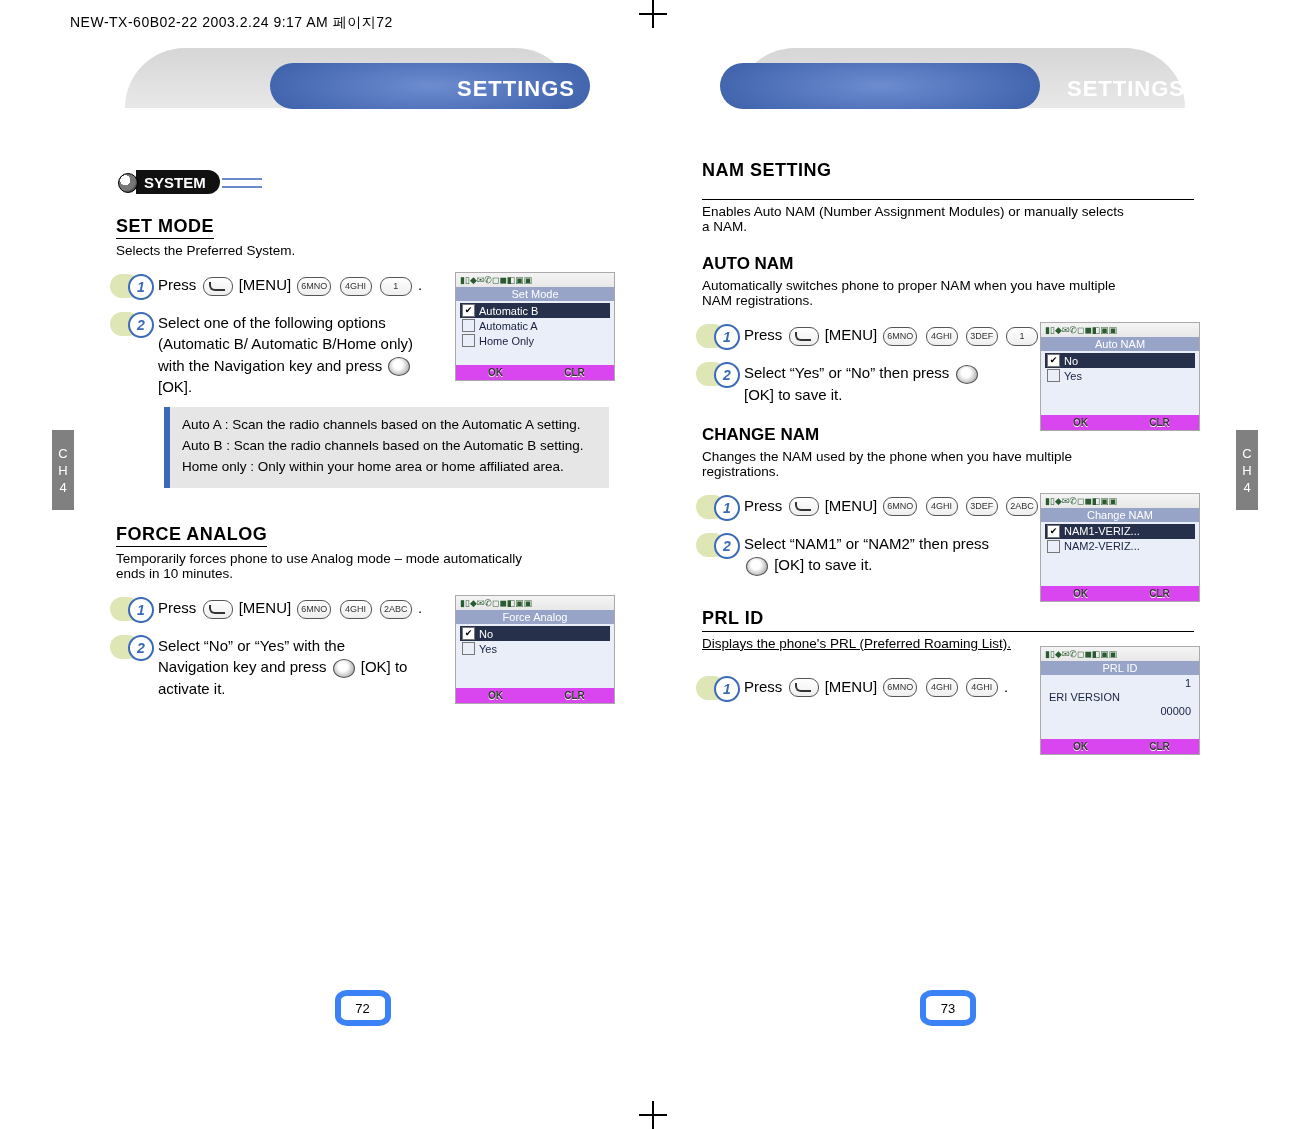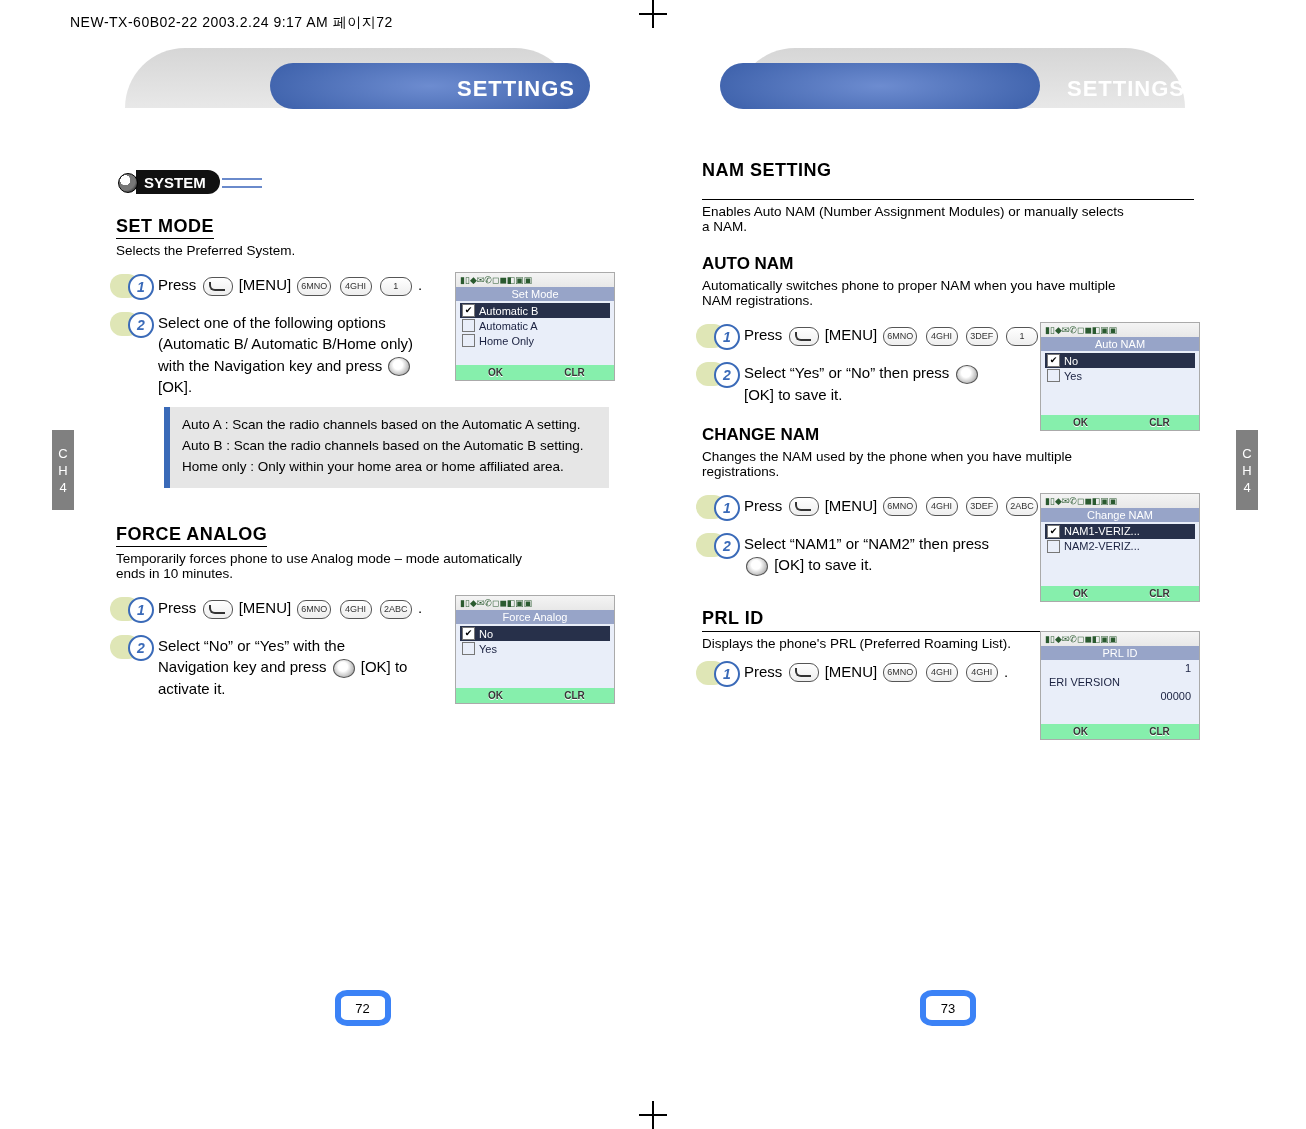--- a/index.html
+++ b/index.html
@@ -289,21 +289,21 @@
     padding:2px 8px;
     color:#1a2140;
     font-size:11px;
     display:flex;
     flex-direction:column;
     gap:2px;
   }
   .ph-info .r { text-align:right; }
   .ph-soft {
     display:flex;
-    background:#86efac;
+    background:#d946ef;
     font-size:10px;
     font-weight:700;
     color:#363636;
   }
   .ph-soft div {
     flex:1;
     text-align:center;
     padding:2px 0;
     text-shadow:0 1px 0 #fff;
   }
@@ -591,21 +591,21 @@
               </div>
           </div>
           <div class="ph-soft">
             <div>OK</div>
             <div>CLR</div>
           </div>
         </div>
       </div>
 
       <h2 class="sec" style="margin-top:32px;border-bottom:1px solid #000; padding-bottom:2px; max-width:500px;">PRL ID</h2>
-      <p class="desc" style="margin-bottom:8px;">Displays the phone's PRL (Preferred Roaming List).</p>
+      <p class="desc" style="margin-bottom:23px;text-decoration:underline;">Displays the phone's PRL (Preferred Roaming List).</p>
 
       <div style="position:relative; min-height:110px;">
         <div class="step">
           <div class="step-num">
               <span>1</span>
             </div>
           <div class="step-body">
             <span>Press</span>
             <span class="skey"></span>
             <span>[MENU]</span>

